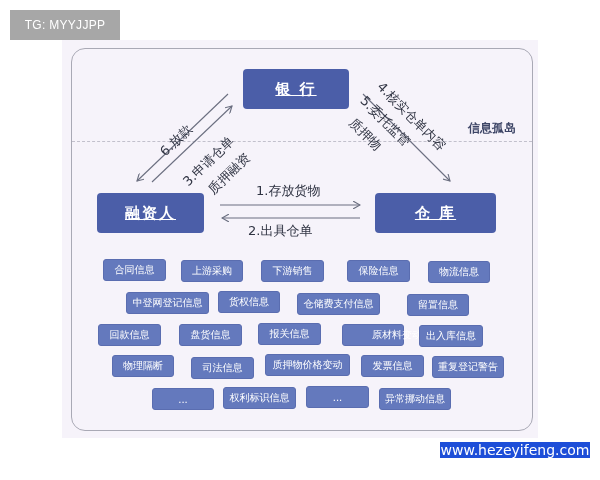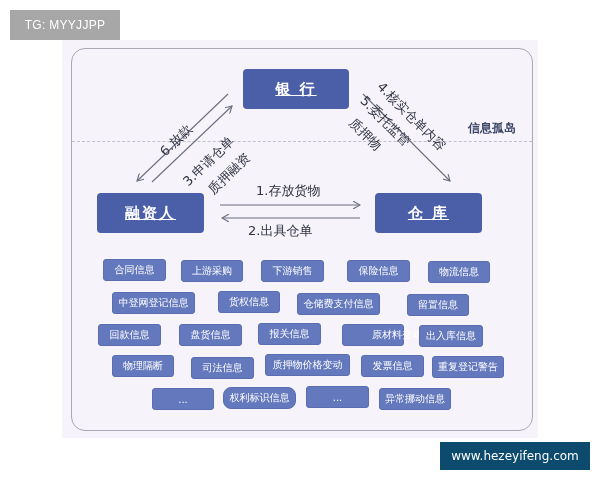--- a/index.html
+++ b/index.html
@@ -6,22 +6,22 @@
     html, body { width: 600px; height: 480px; background: #ffffff; overflow: hidden; }
     body { position: relative; font-family: "DejaVu Sans", "Liberation Sans", sans-serif; }
 
     .watermark-top {
       position: absolute; left: 10px; top: 10px; width: 110px; height: 30px;
       background: #a7a7a7; color: #ffffff; font-size: 12px;
       display: flex; align-items: center; justify-content: center;
       font-family: "Liberation Sans", sans-serif; letter-spacing: 0.3px;
     }
     .watermark-bottom {
-      position: absolute; left: 440px; top: 442px; width: 150px; height: 28px;
-      background: #0c4a6e; color: #ffffff; font-size: 12px;
+      position: absolute; left: 440px; top: 442px; width: 150px; height: 16px;
+      background: #1d4ed8; color: #ffffff; font-size: 14px;
       display: flex; align-items: center; justify-content: center;
       font-family: "DejaVu Sans", sans-serif;
     }
 
     .canvas {
       position: absolute; left: 62px; top: 40px; width: 476px; height: 398px;
       background: #f6f3fa;
     }
     .frame {
       position: absolute; left: 71px; top: 48px; width: 462px; height: 383px;
@@ -37,21 +37,21 @@
       font-size: 12px; font-weight: bold; color: #3d4566;
     }
 
     .node {
       position: absolute; background: #4b5ea8; color: #ffffff;
       border-radius: 4px; display: flex; align-items: center; justify-content: center;
       font-weight: bold; font-size: 15px; letter-spacing: 2px; text-decoration: underline;
     }
     .node.bank { left: 243px; top: 69px; width: 106px; height: 40px; }
     .node.financier { left: 97px; top: 193px; width: 107px; height: 40px; }
-    .node.warehouse { left: 375px; top: 193px; width: 107px; height: 40px; }
+    .node.warehouse { left: 375px; top: 193px; width: 121px; height: 40px; }
 
     .arrows-svg { position: absolute; left: 0; top: 0; width: 600px; height: 480px; pointer-events: none; }
 
     .diag-label {
       position: absolute; font-size: 13px; color: #2f3342; white-space: nowrap;
       transform-origin: left top; line-height: 15px;
     }
     .flow-label { position: absolute; font-size: 13px; color: #2f3342; white-space: nowrap; }
 
     .tag {
@@ -102,35 +102,35 @@
 
 <div class="flow-label" style="left:256px; top:182px;">1.存放货物</div>
 <div class="flow-label" style="left:248px; top:222px;">2.出具仓单</div>
 
 <div class="tag" style="left:103px; top:259px; width:63px;">合同信息</div>
 <div class="tag" style="left:181px; top:260px; width:62px;">上游采购</div>
 <div class="tag" style="left:261px; top:260px; width:63px;">下游销售</div>
 <div class="tag" style="left:347px; top:260px; width:63px;">保险信息</div>
 <div class="tag" style="left:428px; top:261px; width:62px;">物流信息</div>
 
-<div class="tag" style="left:112px; top:292px; width:83px;">中登网登记信息</div>
+<div class="tag" style="left:126px; top:292px; width:83px;">中登网登记信息</div>
 <div class="tag" style="left:218px; top:291px; width:62px;">货权信息</div>
 <div class="tag" style="left:297px; top:293px; width:83px;">仓储费支付信息</div>
 <div class="tag" style="left:407px; top:294px; width:62px;">留置信息</div>
 
 <div class="tag" style="left:98px;  top:324px; width:63px;">回款信息</div>
 <div class="tag" style="left:179px; top:324px; width:63px;">盘货信息</div>
 <div class="tag" style="left:258px; top:323px; width:63px;">报关信息</div>
 <div class="tag" style="left:342px; top:324px; width:62px;padding-left:48px;">原材料变动</div>
 <div class="tag" style="left:419px; top:325px; width:64px;">出入库信息</div>
 
 <div class="tag" style="left:112px; top:355px; width:62px;">物理隔断</div>
 <div class="tag" style="left:191px; top:357px; width:63px;">司法信息</div>
 <div class="tag" style="left:265px; top:354px; width:85px;">质押物价格变动</div>
 <div class="tag" style="left:361px; top:355px; width:63px;">发票信息</div>
 <div class="tag" style="left:432px; top:356px; width:72px;">重复登记警告</div>
 
 <div class="tag" style="left:152px; top:388px; width:62px;">...</div>
-<div class="tag" style="left:223px; top:387px; width:73px;border-radius:8px;">权利标识信息</div>
+<div class="tag" style="left:223px; top:387px; width:73px;">权利标识信息</div>
 <div class="tag" style="left:306px; top:386px; width:63px;">...</div>
 <div class="tag" style="left:379px; top:388px; width:72px;">异常挪动信息</div>
 
 <div class="watermark-bottom">www.hezeyifeng.com</div>
 
 </body></html>

